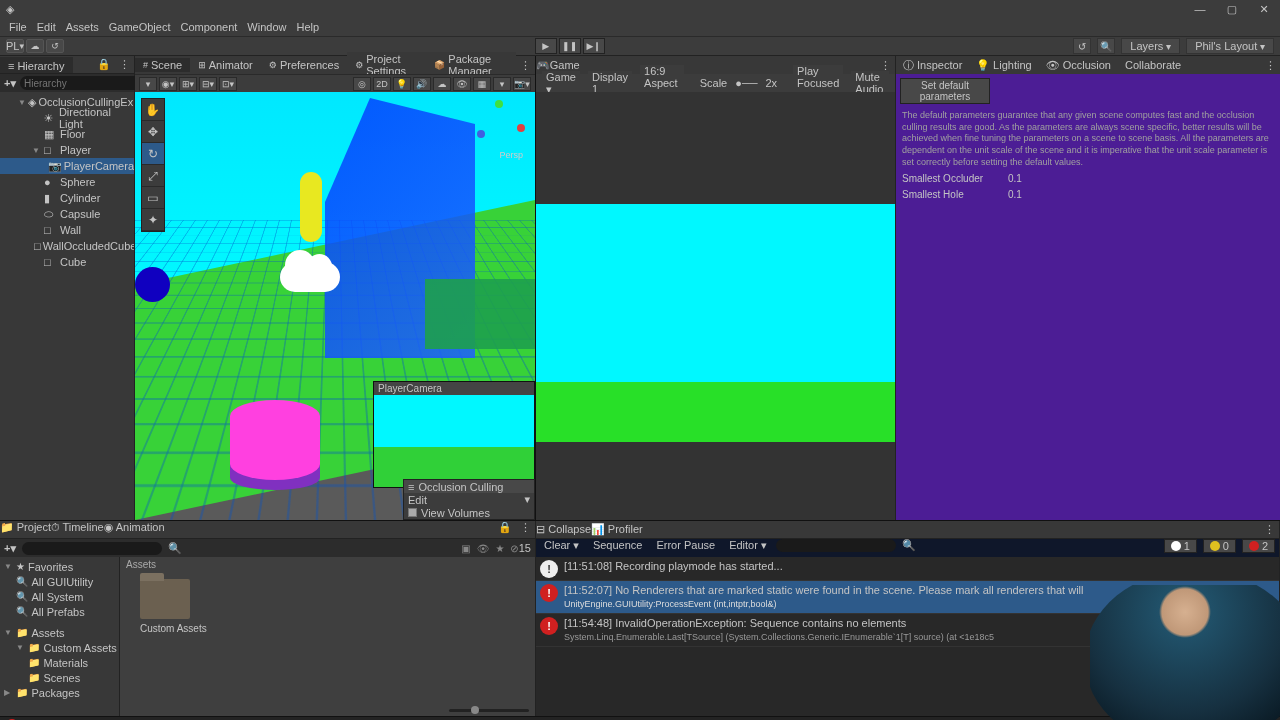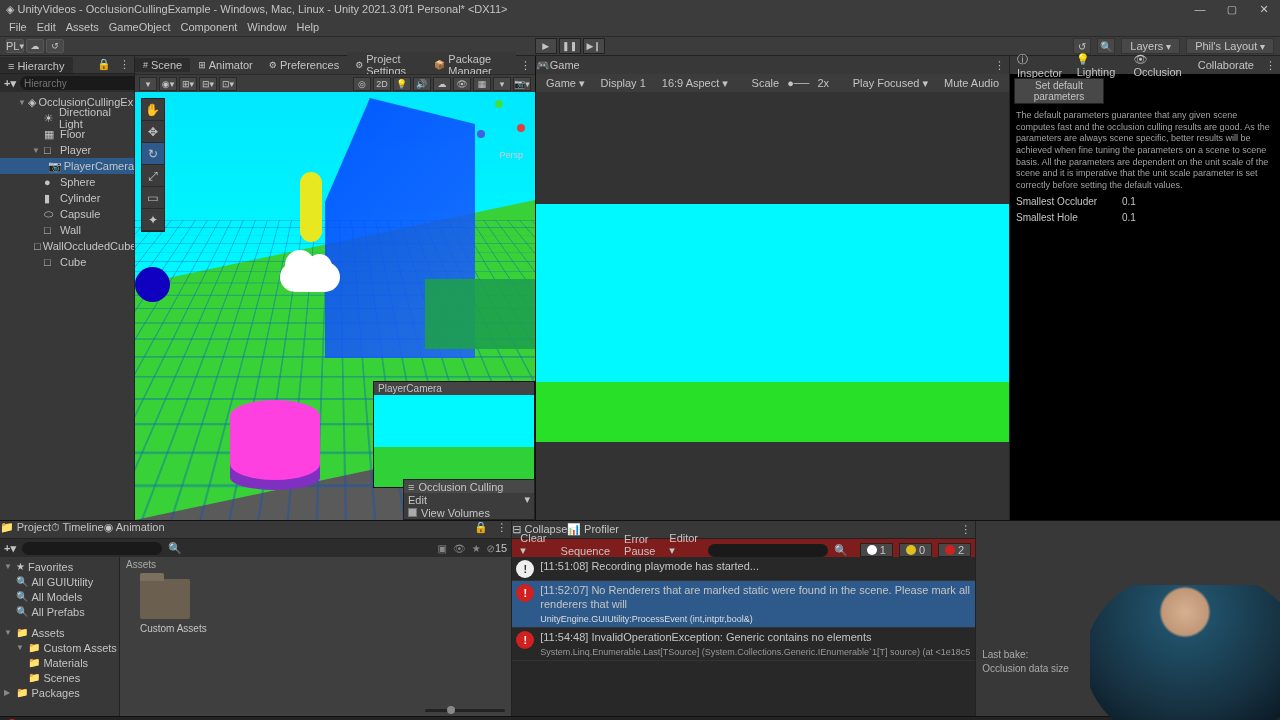--- a/index.html
+++ b/index.html
@@ -72,21 +72,21 @@
 
 .col-game{flex:1;background:#0ea5e9;display:flex;flex-direction:column;border-right:1px solid #222}
 .gametabs{height:18px;background:#383838;display:flex;align-items:center}
 .game-toolbar{height:18px;background:#3c3c3c;display:flex;align-items:center;padding:0 6px;gap:8px;font-size:10px}
 .game-toolbar .dd{background:#3c3c3c;padding:0 4px}
 .game-toolbar .sep{flex:1}
 .gameview{flex:1;background:#333;position:relative}
 .gameview .gsky{position:absolute;left:0;right:0;top:112px;height:178px;background:#00f8ff}
 .gameview .ggrd{position:absolute;left:0;right:0;top:290px;height:60px;background:#28e028}
 
-.col-insp{width:270px;background:#000000;display:flex;flex-direction:column}
+.col-insp{width:384px;background:#4c1d95;display:flex;flex-direction:column}
 .insptabs{height:18px;background:#383838;display:flex;align-items:center}
 .insptabs .stab{padding:1px 7px}
 .subtabs{height:16px;display:flex;justify-content:center;gap:0;align-items:center}
 .subtabs .sub{padding:0 6px;border:1px solid #222;background:#484848;font-size:10px}
 .subtabs .sub.active{background:#5a5a5a}
 .defaultsbtn{margin:4px 4px;width:90px;background:#484848;border:1px solid #222;text-align:center;font-size:10px;padding:1px 0}
 .infopara{padding:2px 6px;font-size:9px;line-height:1.3;color:#a0a0a0}
 .param-row{display:flex;align-items:center;height:16px;padding:0 6px;gap:6px}
 .param-row .lbl{width:100px;font-size:10px}
 .param-row .val{flex:1;font-size:10px;color:#c4c4c4}
@@ -114,21 +114,21 @@
 .proj-grid .crumb{height:16px;padding:2px 6px;font-size:10px;color:#aaa}
 .proj-grid .item{position:absolute;left:20px;top:22px;text-align:center}
 .proj-grid .item .fld{width:50px;height:40px;background:#6b6050;border-radius:2px;position:relative}
 .proj-grid .item .fld::before{content:"";position:absolute;width:24px;height:8px;background:#7b7060;top:-6px;left:0;border-radius:2px 2px 0 0}
 .proj-grid .item .nm{font-size:10px;margin-top:4px}
 .proj-grid .slider{position:absolute;right:6px;bottom:4px;width:80px;height:3px;background:#222;border-radius:2px}
 .proj-grid .slider .knob{position:absolute;right:50px;top:-3px;width:8px;height:8px;background:#888;border-radius:50%}
 
 .col-cons{flex:1;background:#383838;display:flex;flex-direction:column;border-right:1px solid #222}
 .constabs{height:18px;display:flex;align-items:center}
-.cons-toolbar{height:18px;background:#7f1d1d;display:flex;align-items:flex-end;padding:0 4px;gap:6px;font-size:10px}
+.cons-toolbar{height:18px;background:#0f172a;display:flex;align-items:flex-start;padding:0 4px;gap:6px;font-size:10px}
 .cons-toolbar .btn{padding:0 4px}
 .cons-toolbar input{background:#1a1a1a;border:none;width:120px;height:13px;border-radius:7px;color:#c4c4c4}
 .cons-toolbar .sep{flex:1}
 .cons-toolbar .cnt{background:#484848;border:1px solid #222;padding:0 6px;display:flex;align-items:center;gap:3px}
 .cons-toolbar .cnt .i{width:10px;height:10px;border-radius:50%;display:inline-block}
 .cons-body{flex:1;overflow:hidden;background:#282828}
 .logrow{display:flex;align-items:flex-start;padding:2px 4px;gap:6px;border-bottom:1px solid #333}
 .logrow.sel{background:#2d5a8a;color:#fff}
 .logrow .licon{width:18px;height:18px;border-radius:50%;display:flex;align-items:center;justify-content:center;font-size:11px;font-weight:bold;margin-top:1px;flex-shrink:0}
 .logrow .li-info{background:#eee;color:#333}
@@ -149,21 +149,20 @@
 .statusbar .eicon{width:12px;height:12px;background:#d02020;border-radius:50%;display:flex;align-items:center;justify-content:center;color:#fff;font-size:9px;font-weight:bold}
 .statusbar .etxt{color:#c06060}
 .statusbar .sep{flex:1}
 .statusbar .ri{font-size:10px;color:#888;margin-left:8px}
 </style>
 </head>
 <body>
 
 <div class="titlebar">
   <span>◈</span>&nbsp;
-  <span>UnityVideos - OcclusionCullingExample - Windows, Mac, Linux - Unity 2021.3.0f1 Personal* &lt;DX11&gt;</span>
   <div class="winbtns">
     <span>—</span>
     <span>▢</span>
     <span>✕</span>
   </div>
 </div>
 
 <div class="menubar">
   <span>File</span>
   <span>Edit</span>
@@ -420,21 +419,21 @@
             <span class="fold">▼</span>
             <span class="ic">★</span>
             <span>Favorites</span>
           </div>
         <div class="row ind1">
             <span class="ic">🔍</span>
             <span>All GUIUtility</span>
           </div>
         <div class="row ind1">
             <span class="ic">🔍</span>
-            <span>All Models</span>
+            <span>All System</span>
           </div>
         <div class="row ind1">
             <span class="ic">🔍</span>
             <span>All Prefabs</span>
           </div>
         <div class="row hdr" style="margin-top:6px">
             <span class="fold">▼</span>
             <span class="ic">📁</span>
             <span>Assets</span>
           </div>
@@ -501,32 +500,25 @@
       <div class="logrow">
         <div class="licon li-info">!</div>
         <div class="txt"><span>[11:51:08] Recording playmode has started...</span></div>
       </div>
       <div class="logrow sel">
         <div class="licon li-err">!</div>
         <div class="txt"><span>[11:52:07] No Renderers that are marked static were found in the scene. Please mark all renderers that will</span><br><span class="sub">UnityEngine.GUIUtility:ProcessEvent (int,intptr,bool&amp;)</span></div>
       </div>
       <div class="logrow">
         <div class="licon li-err">!</div>
-        <div class="txt"><span>[11:54:48] InvalidOperationException: Generic contains no elements</span><br><span class="sub">System.Linq.Enumerable.Last[TSource] (System.Collections.Generic.IEnumerable`1[T] source) (at &lt;1e18c5</span></div>
-      </div>
-    </div>
-  </div>
-
-  <div class="col-occinfo">
-    <div class="occinfo-body">
-      <div class="cancel">Cancel</div>
-      <div class="stat stat1">Last bake:</div>
-      <div class="stat stat2">Occlusion data size</div>
-    </div>
-  </div>
+        <div class="txt"><span>[11:54:48] InvalidOperationException: Sequence contains no elements</span><br><span class="sub">System.Linq.Enumerable.Last[TSource] (System.Collections.Generic.IEnumerable`1[T] source) (at &lt;1e18c5</span></div>
+      </div>
+    </div>
+  </div>
+
 </div>
 
 <div class="statusbar">
   <span class="eicon">!</span>
   <span class="etxt">InvalidOperationException: Sequence contains no elements</span>
   <div class="sep"></div>
   <span class="ri">◐</span>
   <span class="ri">⊘</span>
   <span class="ri">⟳</span>
 </div>

